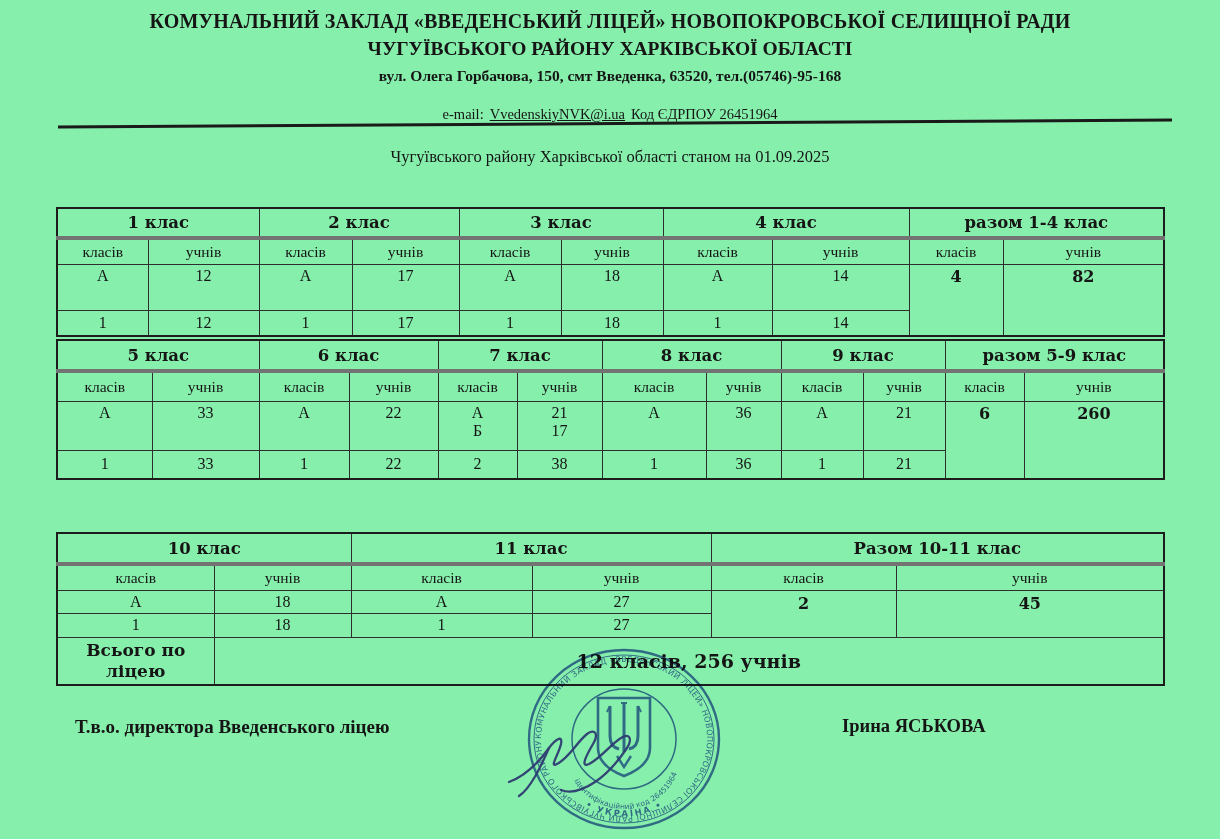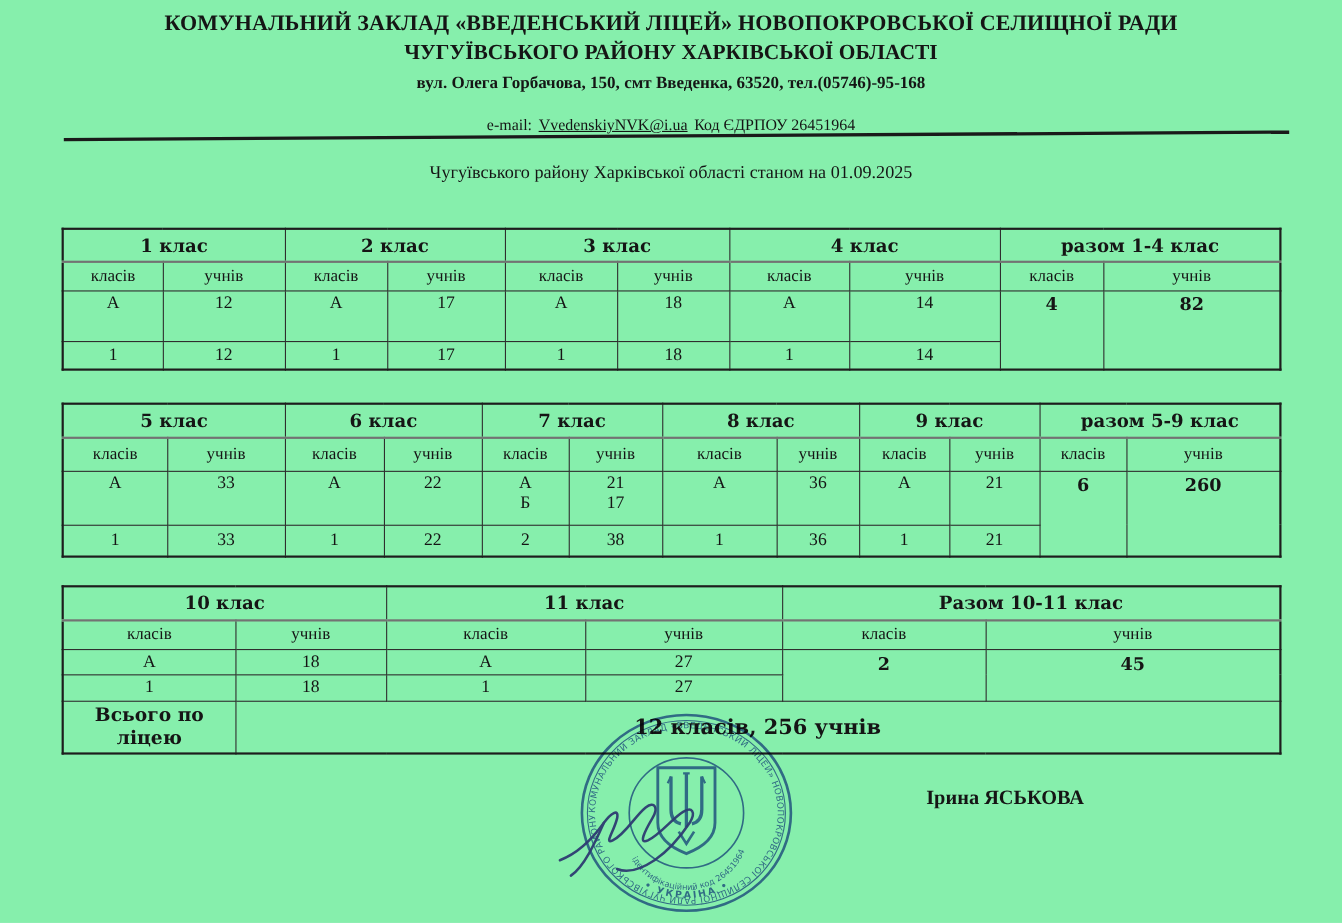--- a/index.html
+++ b/index.html
@@ -17,26 +17,26 @@
   .h4 .email{text-decoration:underline;}
   .h4 span{margin:0 3px;}
   .rule{position:absolute;left:58px;width:1114px;top:122px;height:3px;
         background:#1a1a1a;transform:rotate(-0.35deg);}
   
   .ttl{position:absolute;left:0;right:0;top:146px;text-align:center;
        font-size:16.5px;line-height:22px;}
   
   table.t{position:absolute;left:56px;border-collapse:collapse;table-layout:fixed;
           width:1107px;background:transparent;}
-  .t1{top:207px;} .t2{top:366px;} .t3{top:532px;}
+  .t1{top:207px;} .t2{top:339px;} .t3{top:532px;}
   .t th,.t td{border:1px solid #2e2e2e;padding:0 2px;text-align:center;
               font-size:16px;white-space:pre-line;overflow:hidden;}
   .t{border:2px solid #1d1d1d;}
   .t tr.ghead th{font-family:"DejaVu Serif",serif;font-weight:bold;font-size:16.5px;
-                 border-bottom:2px solid #737373;}
+                 border-bottom:4px solid #737373;}
   .t tr.sub td{font-size:15.5px;}
   .t1 tr.ghead{height:30px;} .t1 tr.sub{height:26px;} .t1 tr.rowA{height:46px;} .t1 tr.row1{height:26px;}
   .t2 tr.ghead{height:31px;} .t2 tr.sub{height:30px;} .t2 tr.rowA{height:49px;} .t2 tr.row1{height:29px;}
   .t3 tr.ghead{height:31px;} .t3 tr.sub{height:26px;} .t3 tr.rowA{height:23px;} .t3 tr.row1{height:24px;}
   .t1 tr.rowA td,.t2 tr.rowA td{vertical-align:top;padding-top:2px;}
   td.tot{vertical-align:top;padding-top:3px;font-weight:bold;
          font-family:"DejaVu Serif",serif;font-size:16px;}
   tr.vsrow{height:48px;}
   td.vs-label{font-family:"DejaVu Serif",serif;font-weight:bold;font-size:17px;line-height:21px;}
   td.vs-value{font-family:"DejaVu Serif",serif;font-weight:bold;font-size:19px;}
@@ -230,20 +230,21 @@
       <td>1</td>
       <td>27</td>
     </tr>
     <tr class="vsrow">
       <td class="vs-label">Всього по ліцею</td>
       <td class="vs-value" colspan="5">12 класів, 256 учнів</td>
     </tr>
   </tbody>
     </table>
 
+  <div class="foot-left">Т.в.о. директора Введенського ліцею</div>
   <div class="foot-right">Ірина ЯСЬКОВА</div>
 
   <svg class="stamp" viewBox="0 0 200 192" xmlns="http://www.w3.org/2000/svg">
     <g stroke="#3b57b8" fill="none">
       <ellipse cx="100" cy="93" rx="95" ry="89" stroke-width="2.4"></ellipse>
       <ellipse cx="100" cy="93" rx="90" ry="84" stroke-width="1"></ellipse>
       <ellipse cx="100" cy="93" rx="52" ry="50" stroke-width="1.5"></ellipse>
     </g>
     <defs>
       <path id="outerArc" d="M 17 93 A 83 77 0 1 1 183 93 A 83 77 0 1 1 17 93"></path>

